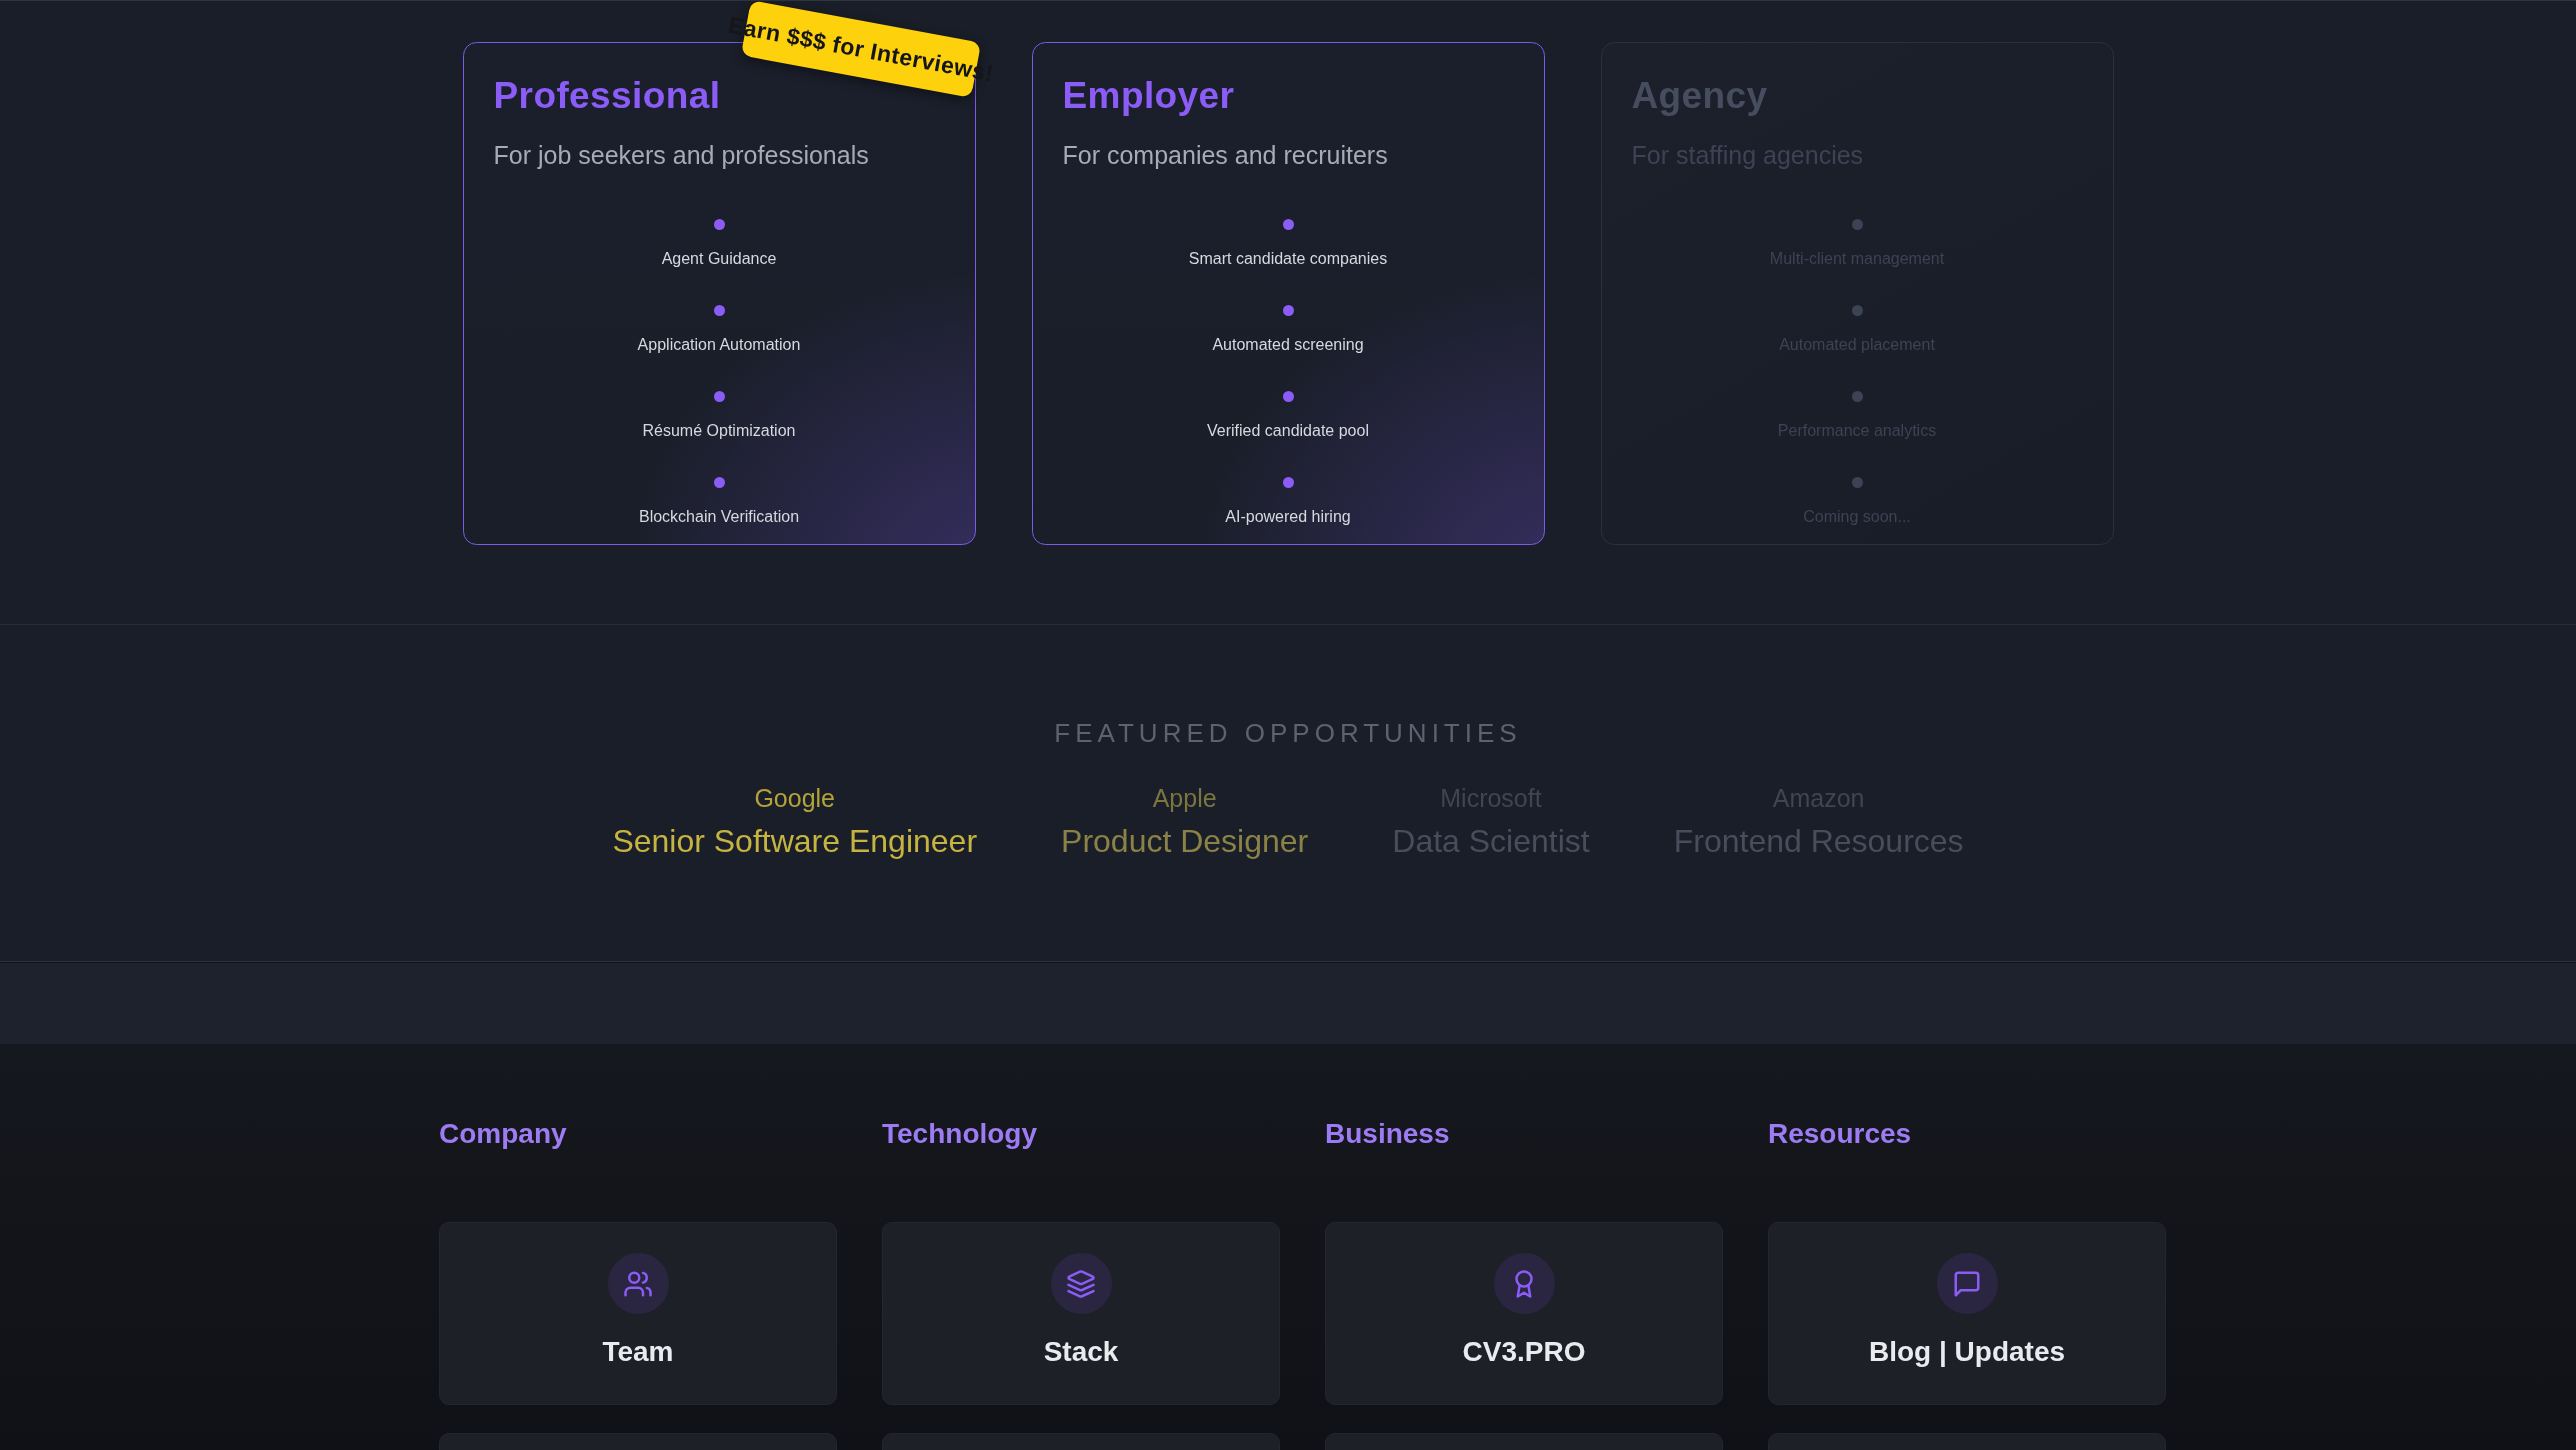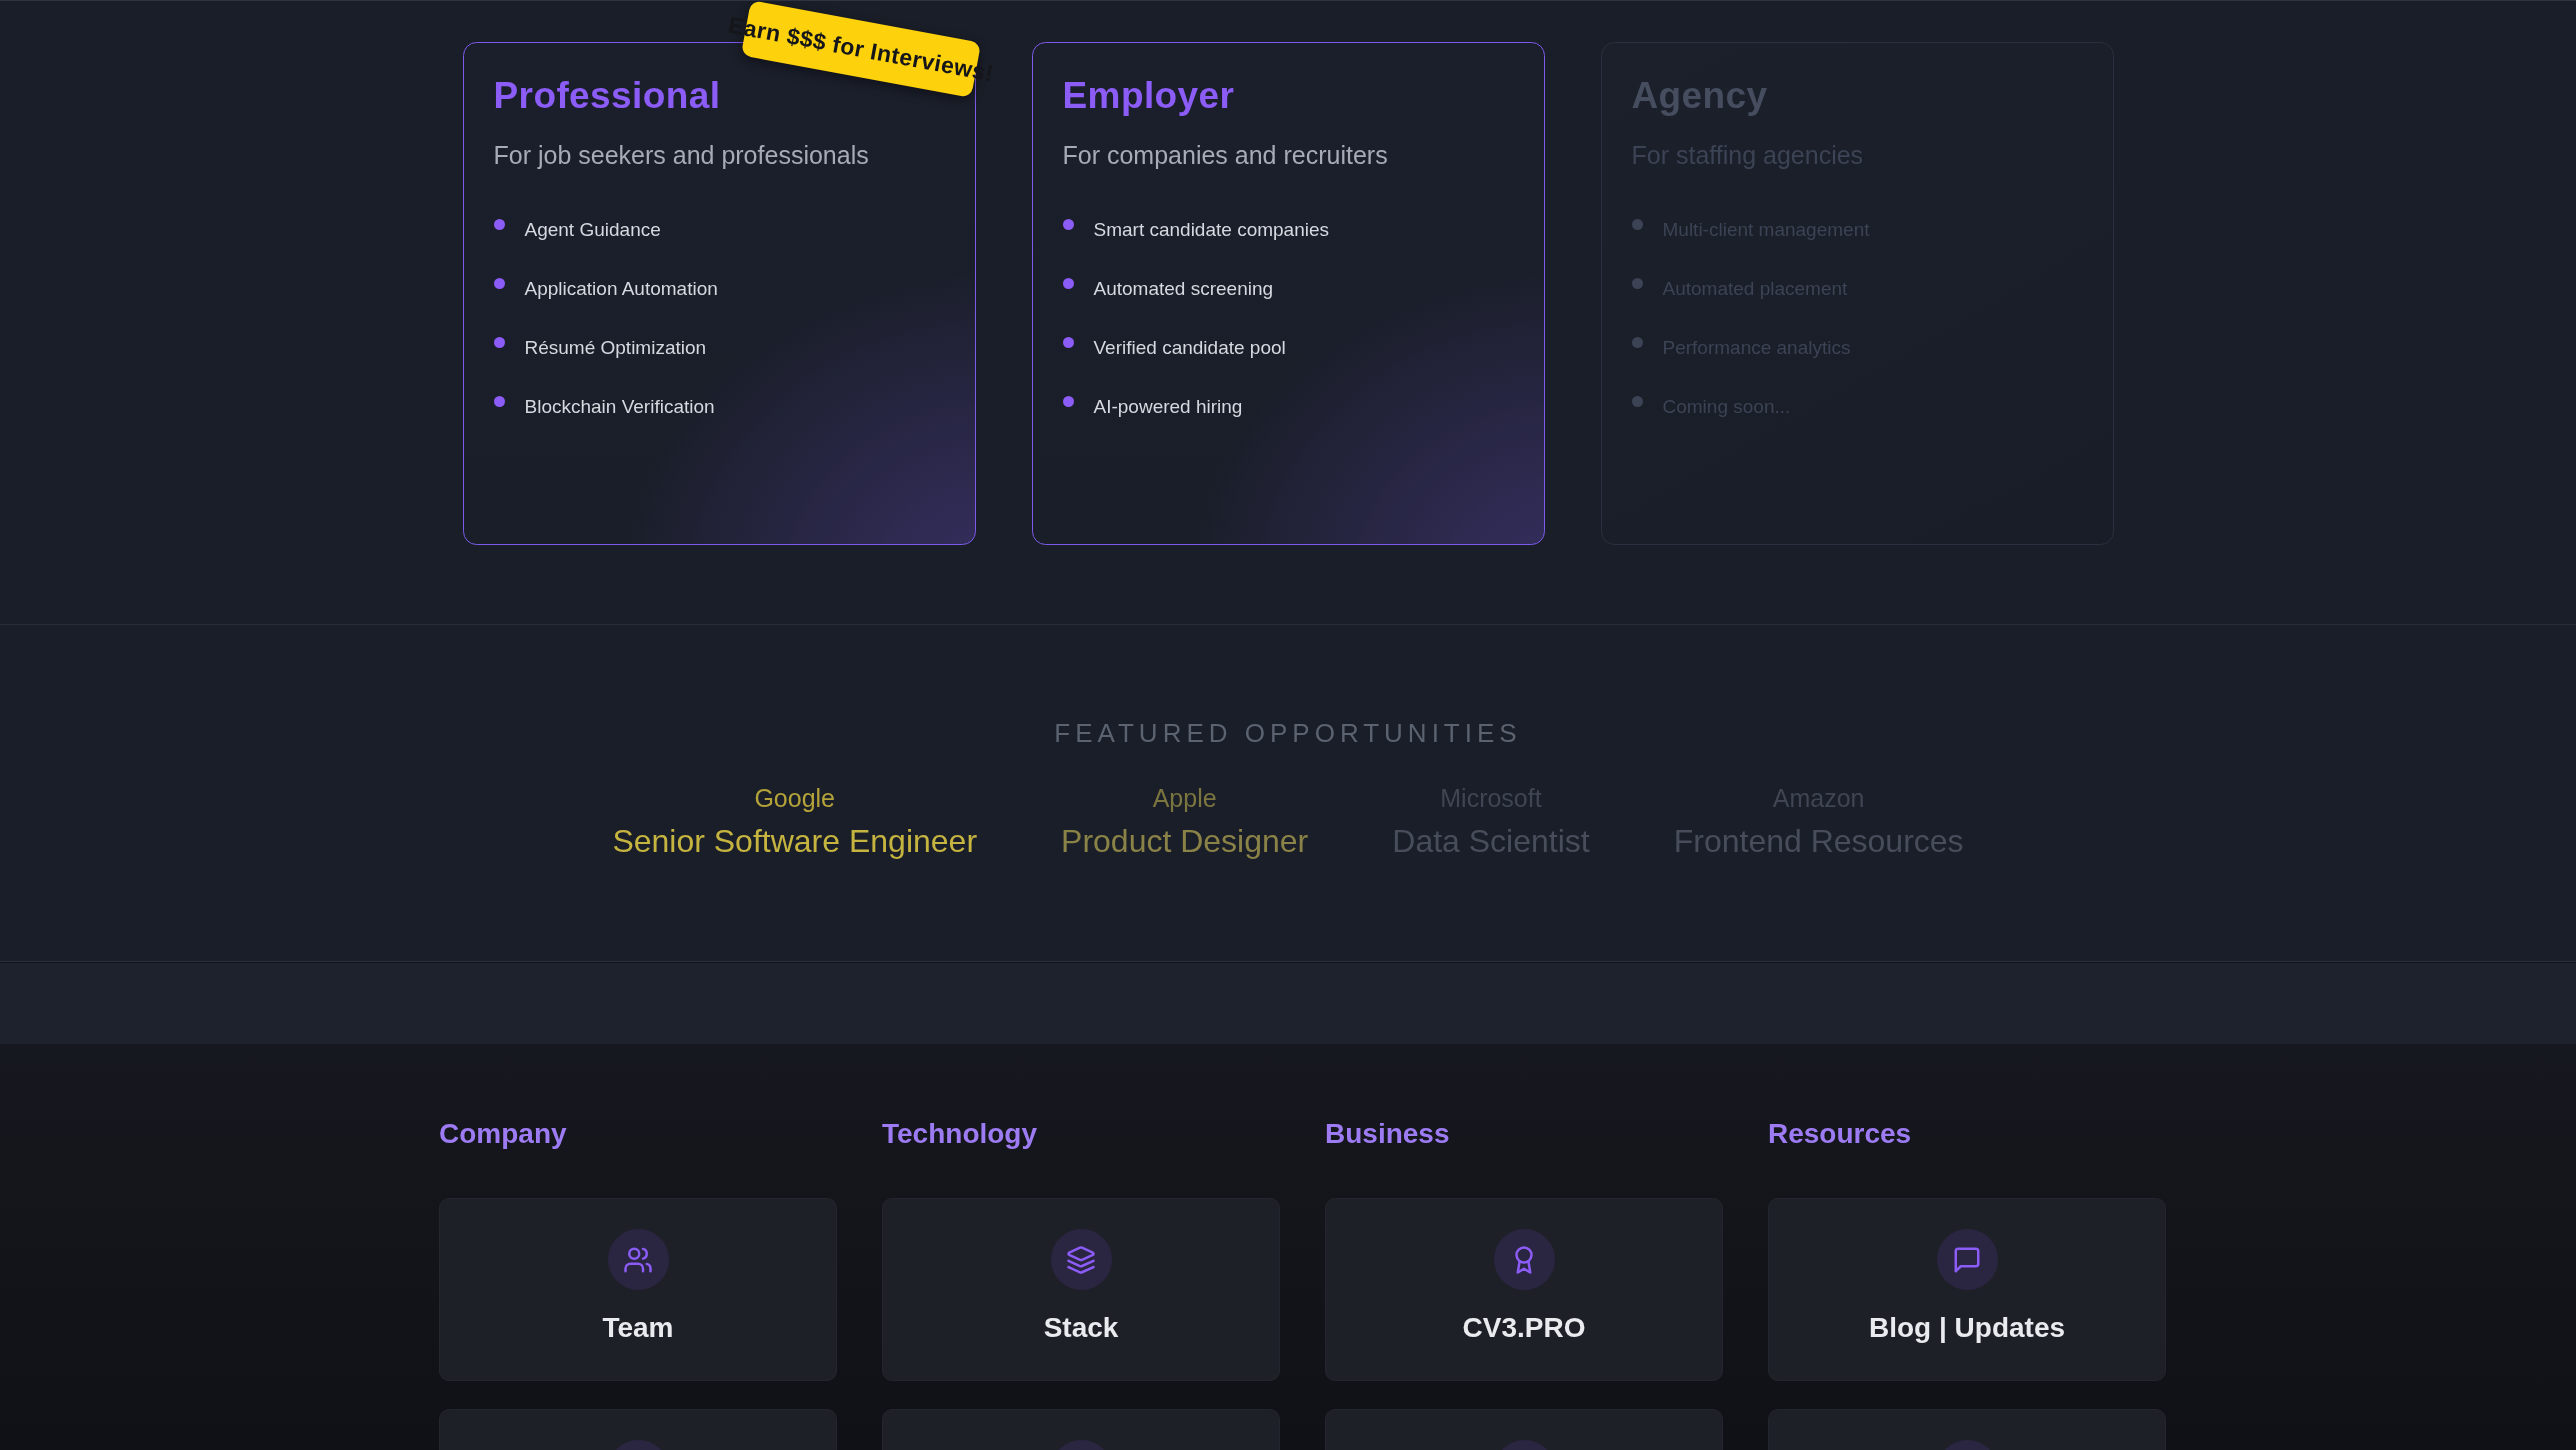--- a/index.html
+++ b/index.html
@@ -29,22 +29,22 @@
   .plan-card.disabled {
     border:0.8px solid #2a3040;
     background:linear-gradient(150deg,#1b202b,#191d27);
   }
   .plan-title { font-size:37px; font-weight:bold; color:#8b5cf6; letter-spacing:0.4px; }
   .plan-card.disabled .plan-title { color:#454d5f; }
   .plan-subtitle { margin-top:23.6px; font-size:25px; color:#a6abb6; }
   .plan-card.disabled .plan-subtitle { color:#3c4354; }
   .plan-features { list-style:none; margin-top:49px; }
   .plan-features li {
-    display:flex; gap:20px;
-    font-size:19px; color:#d6d9df; margin-bottom:37px;
+    display:flex; align-items:center; gap:20px;
+    font-size:16px; color:#d6d9df; margin-bottom:37px;flex-direction:column;
   }
   .plan-card.disabled .plan-features li { color:#3c4354; }
   .dot { width:11px; height:11px; border-radius:50%; background:#8b5cf6; flex:0 0 11px; }
   .plan-card.disabled .dot { background:#3c4354; }
   
   .earn-badge {
     position:absolute; left:744px; top:20px; width:234px; height:56px;
     background:#fdd10c; border-radius:10px;
     transform:rotate(10.5deg);
     display:flex; align-items:center; justify-content:center;
@@ -81,21 +81,21 @@
   .section-footer {
     position:absolute; left:0; top:1044px; width:2576px; height:407px;
     background:linear-gradient(#16181f 0%, #111318 70%, #0f1116 100%);
     overflow:hidden;
     padding-left:29px;
   }
   .footer-grid { display:flex; justify-content:center; gap:45px; margin-top:74px; }
   .footer-col { width:398px; }
   .footer-heading { font-size:28px; font-weight:bold; color:#9d7bf3; }
   .footer-card {
-    margin-top:48px; height:183px; border-radius:10px;
+    margin-top:72px; height:183px; border-radius:10px;
     background:#1e2028; border:0.8px solid #24262f;
     display:flex; flex-direction:column; align-items:center;
   }
   .footer-card.partial { margin-top:28px; }
   .icon-circle {
     width:61px; height:61px; border-radius:50%; background:#2a2541;
     margin-top:30px; display:flex; align-items:center; justify-content:center;
   }
   .icon-circle svg { width:30px; height:30px; stroke:#8b5cf6; fill:none;
     stroke-width:2; stroke-linecap:round; stroke-linejoin:round; }

